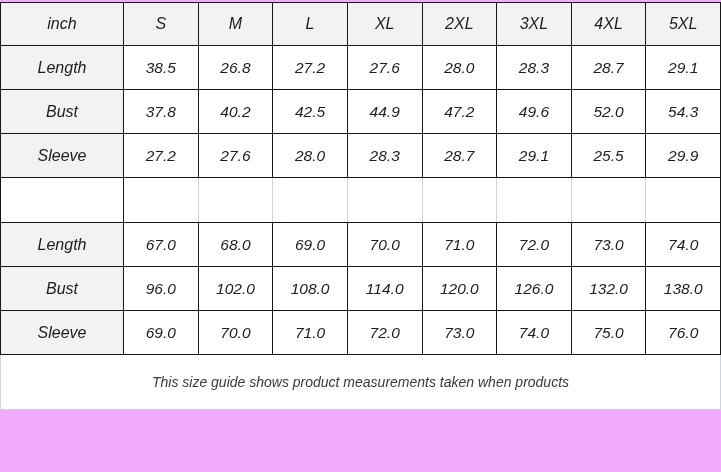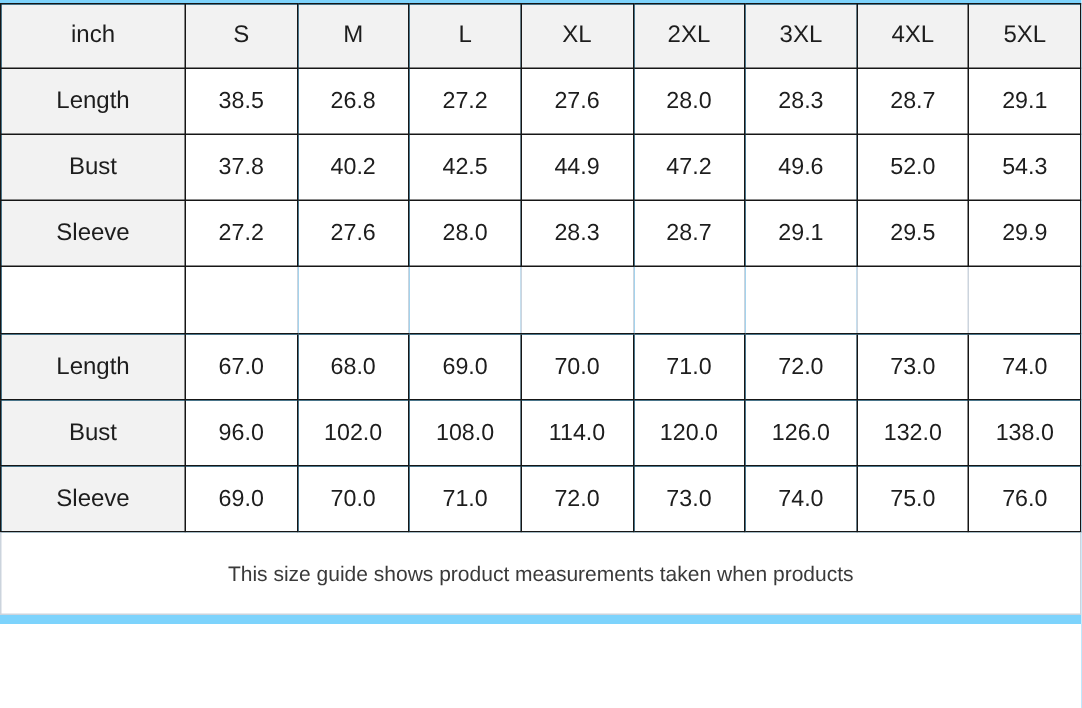--- a/index.html
+++ b/index.html
@@ -1,22 +1,23 @@
 <!DOCTYPE html>
 <html><head>
 <meta charset="utf-8">
 <style>
   * { box-sizing: border-box; }
   html, body { margin: 0; padding: 0; background: #ffffff; }
   .page {
     width: 721px;
-    height: 416px;
-    background: #7dd3fc;
+    height: 472px;
+    background: #f0abfc;
     overflow: hidden;
     font-family: "Liberation Sans", "DejaVu Sans", sans-serif;
+    font-style: italic;
   }
   table.size-table {
     border-collapse: collapse;
     table-layout: fixed;
     width: 721px;
     margin-top: 2px;
   }
   col.label-col { width: 123px; }
   .size-table th, .size-table td {
     border: 1.5px solid #161616;
@@ -123,21 +124,21 @@
       </tr>
 
       <tr class="row-data">
         <th>Sleeve</th>
         <td>27.2</td>
         <td>27.6</td>
         <td>28.0</td>
         <td>28.3</td>
         <td>28.7</td>
         <td>29.1</td>
-        <td>29.5</td>
+        <td>25.5</td>
         <td>29.9</td>
       </tr>
 
       <tr class="row-spacer">
         <td class="sp-first"></td>
         <td></td>
         <td></td>
         <td></td>
         <td></td>
         <td></td>

